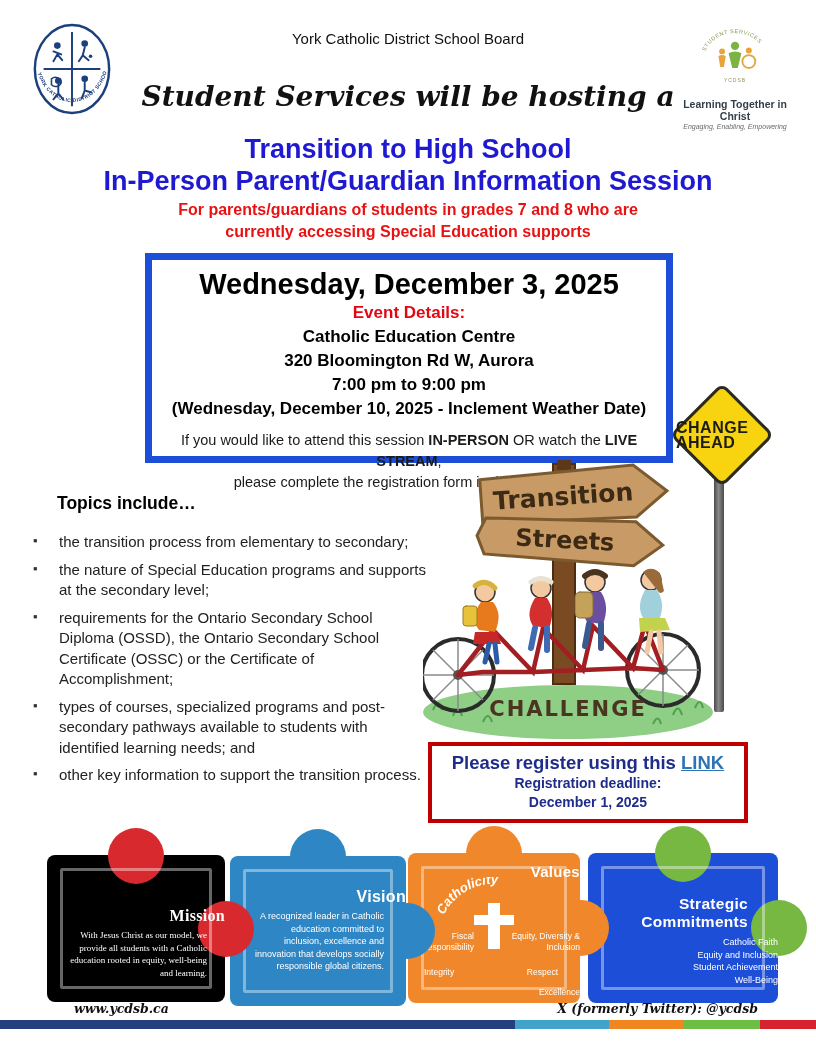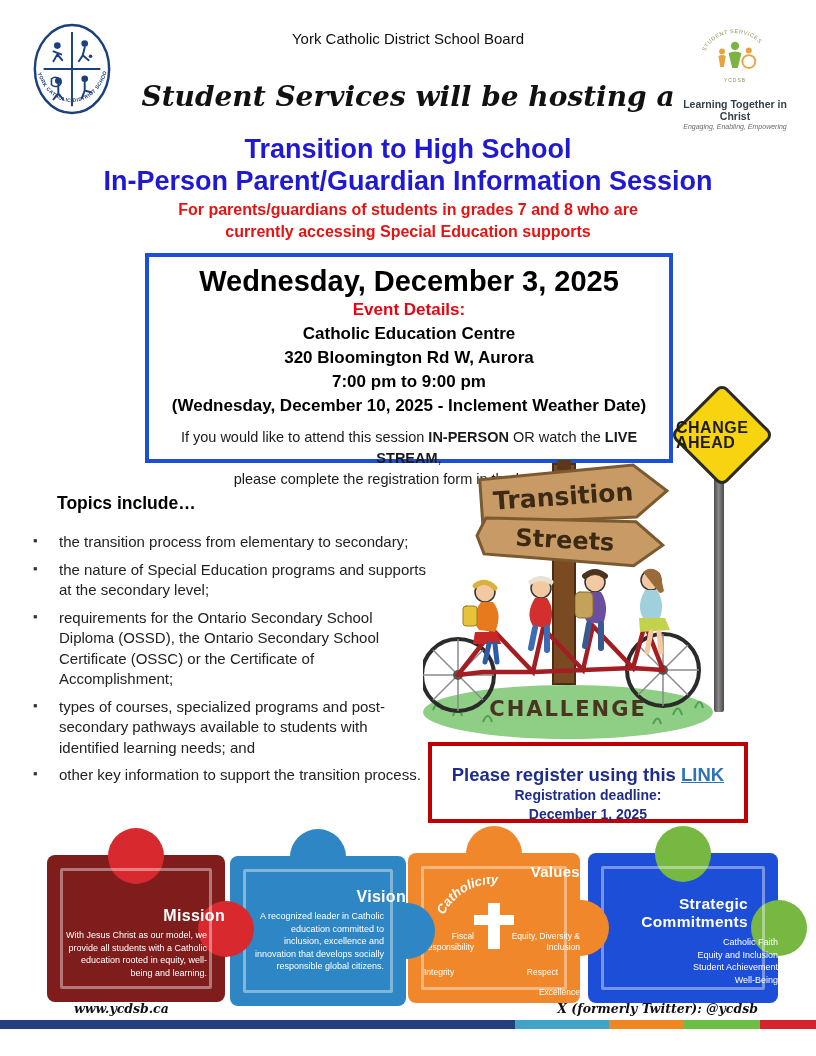--- a/index.html
+++ b/index.html
@@ -27,21 +27,21 @@
     font-weight:bold; font-size:27px; color:#2019d2; }
   .title-blue.l1 { top:134px; }
   .title-blue.l2 { top:166px; }
   .subtitle-red { position:absolute; left:0; width:100%; text-align:center;
     font-weight:bold; font-size:16px; color:#e81212; }
   .subtitle-red.l1 { top:201px; }
   .subtitle-red.l2 { top:223px; }
 
   
   .event-box { position:absolute; left:145px; top:253px; width:528px; height:210px;
-    border:4px solid #1d4ed8; background:#fff; text-align:center; padding-top:8px; }
+    border:7px solid #1d4ed8; background:#fff; text-align:center; padding-top:8px; }
   .event-date { font-size:29px; font-weight:bold; color:#000; margin-bottom:2px; }
   .event-label { font-size:17px; font-weight:bold; color:#e30613; margin-bottom:2px; }
   .event-line { font-size:17px; font-weight:bold; color:#000; line-height:24px; }
   .event-note { font-size:14.5px; color:#1a1a1a; margin-top:9px; line-height:21px; }
   .event-note b { font-weight:bold; }
 
   
   .sign-pole { position:absolute; left:714px; top:476px; width:10px; height:236px;
     background:linear-gradient(90deg,#4a4a4a,#8a8a8a 45%,#4a4a4a); border-radius:2px; }
   .sign-cap { position:absolute; left:712px; top:470px; width:14px; height:8px; background:#c9c2a8; border:1px solid #8f8a72; }
@@ -57,34 +57,34 @@
   .topics-list { position:absolute; left:30px; top:532px; width:398px; list-style:none; }
   .topics-list li { position:relative; padding-left:29px; font-size:15px; line-height:20.5px;
     color:#222; margin-bottom:7px; }
   .topics-list li::before { content:"▪"; position:absolute; left:3px; top:-1px; font-size:13px; color:#333; }
 
   
   .illus { position:absolute; left:423px; top:460px; width:295px; height:285px; }
 
   
   .reg-box { position:absolute; left:428px; top:742px; width:320px; height:81px;
-    border:4px solid #c00000; background:#fff; text-align:center; padding-top:18px; z-index:30; }
+    border:4px solid #c00000; background:#fff; text-align:center; padding-top:6px; z-index:30; }
   .reg-l1 { font-size:18.5px; font-weight:bold; color:#1f2d8a; }
   .reg-l1 a { color:#2e74b5; text-decoration:underline; }
   .reg-l2, .reg-l3 { font-size:14px; font-weight:bold; color:#1f2d8a; line-height:19px; }
 
   
   .piece { position:absolute; border-radius:8px; }
   .piece .tab-top { position:absolute; width:56px; height:56px; border-radius:50%;
     top:-27px; left:50%; margin-left:-28px; }
   .piece .tab-right { position:absolute; width:56px; height:56px; border-radius:50%;
     right:-29px; top:50%; margin-top:-28px; }
   .piece .inner { position:absolute; left:13px; top:13px; right:13px; bottom:13px;
     border:3px solid rgba(255,255,255,0.4); border-radius:2px; }
-  .piece-mission { left:47px; top:855px; width:178px; height:147px; background:#7f1d1d; z-index:14; }
+  .piece-mission { left:47px; top:855px; width:178px; height:147px; background:#000000; z-index:14;font-family:Liberation Serif, serif; }
   .piece-mission .tab-top, .piece-mission .tab-right { background:#d8292f; }
   .piece-vision { left:230px; top:856px; width:176px; height:150px; background:#2e86c4; z-index:13; }
   .piece-vision .tab-top, .piece-vision .tab-right { background:#2e86c4; }
   .piece-values { left:408px; top:853px; width:172px; height:150px; background:#f0882b; z-index:12; }
   .piece-values .tab-top, .piece-values .tab-right { background:#f0882b; }
   .piece-strategic { left:588px; top:853px; width:190px; height:150px; background:#1d4ed8; z-index:11; }
   .piece-strategic .tab-top, .piece-strategic .tab-right { background:#77b843; }
 
   .piece .content { position:absolute; left:0; top:0; width:100%; height:100%;
     color:#fff; text-align:right; z-index:2; }

